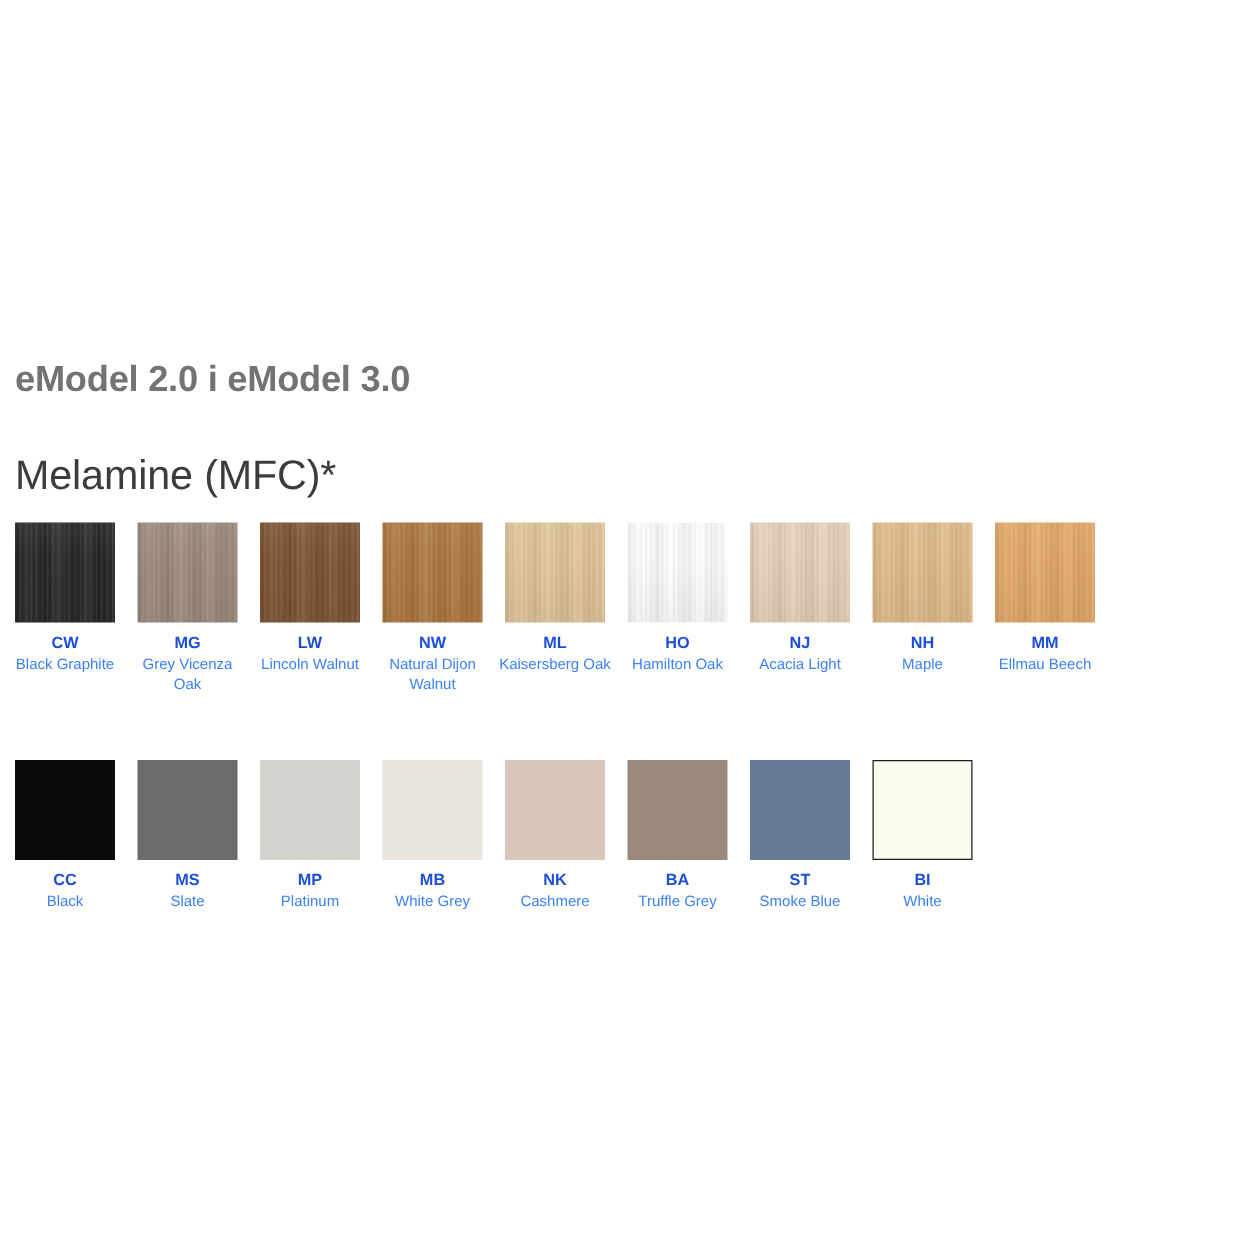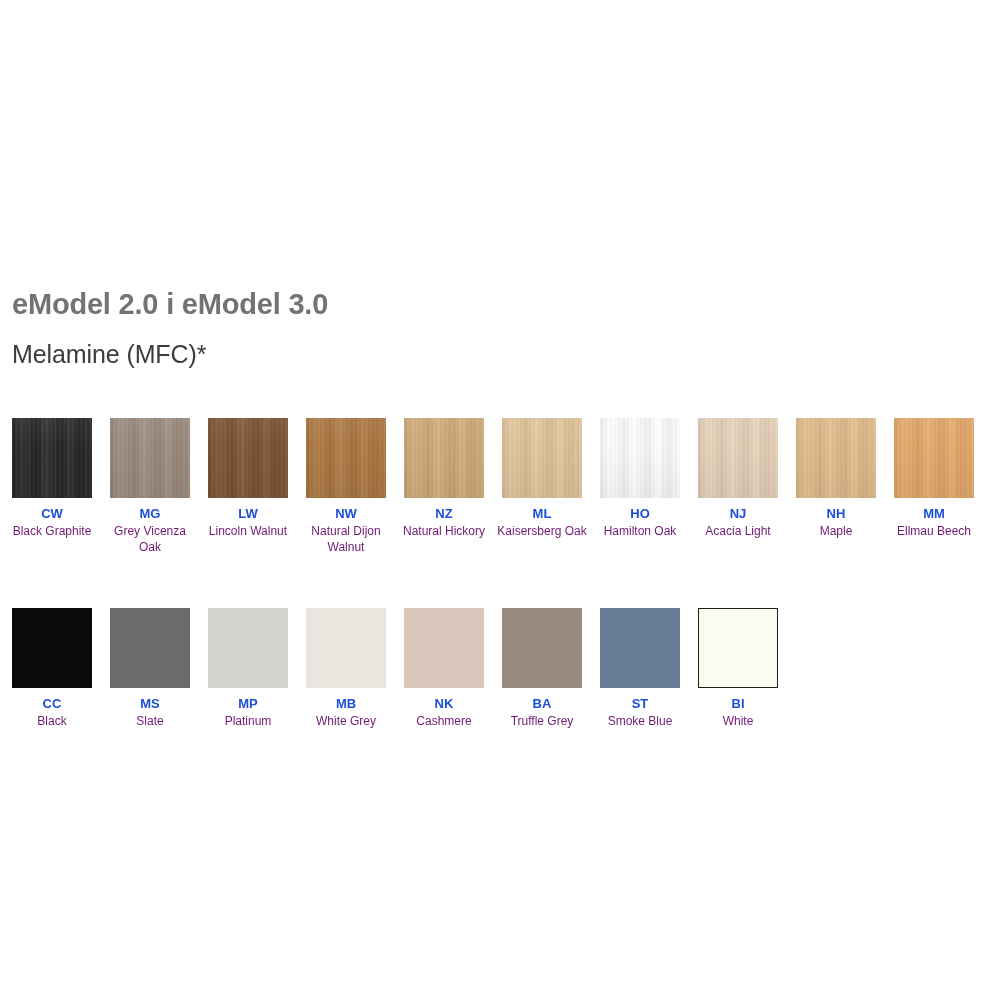--- a/index.html
+++ b/index.html
@@ -23,22 +23,22 @@
     top: 288px;
     font-size: 29px;
     font-weight: bold;
     color: #737373;
     letter-spacing: -0.2px;
     white-space: nowrap;
   }
   #section-title {
     position: absolute;
     left: 12px;
-    top: 340px;
-    font-size: 25px;
+    top: 361px;
+    font-size: 33px;
     font-weight: normal;
     color: #3c3c3b;
     letter-spacing: -0.1px;
     white-space: nowrap;
   }
 
   
   .swatch-row {
     position: absolute;
     left: 12px;
@@ -113,21 +113,21 @@
     font-size: 13px;
     font-weight: bold;
     color: #1d4ed8;
     text-align: center;
     line-height: 1.25;
   }
   .swatch-name {
     margin-top: 2px;
     font-size: 12px;
     font-weight: normal;
-    color: #701a75;
+    color: #3b82f6;
     text-align: center;
     line-height: 1.3;
     width: 92px;
   }
 </style>
 </head>
 <body>
 
 <div id="page-title">eModel 2.0 i eModel 3.0</div>
 
@@ -148,25 +148,20 @@
       <div class="swatch-chip wood" style="background: rgb(125, 82, 48);"></div>
       <div class="swatch-code">LW</div>
       <div class="swatch-name">Lincoln Walnut</div>
     </div>
     <div class="swatch-cell">
       <div class="swatch-chip wood" style="background: rgb(173, 119, 63);"></div>
       <div class="swatch-code">NW</div>
       <div class="swatch-name">Natural Dijon Walnut</div>
     </div>
     <div class="swatch-cell">
-      <div class="swatch-chip wood" style="background: rgb(210, 171, 120);"></div>
-      <div class="swatch-code">NZ</div>
-      <div class="swatch-name">Natural Hickory</div>
-    </div>
-    <div class="swatch-cell">
       <div class="swatch-chip wood" style="background: rgb(226, 198, 155);"></div>
       <div class="swatch-code">ML</div>
       <div class="swatch-name">Kaisersberg Oak</div>
     </div>
     <div class="swatch-cell">
       <div class="swatch-chip wood"></div>
       <div class="swatch-code">HO</div>
       <div class="swatch-name">Hamilton Oak</div>
     </div>
     <div class="swatch-cell">

